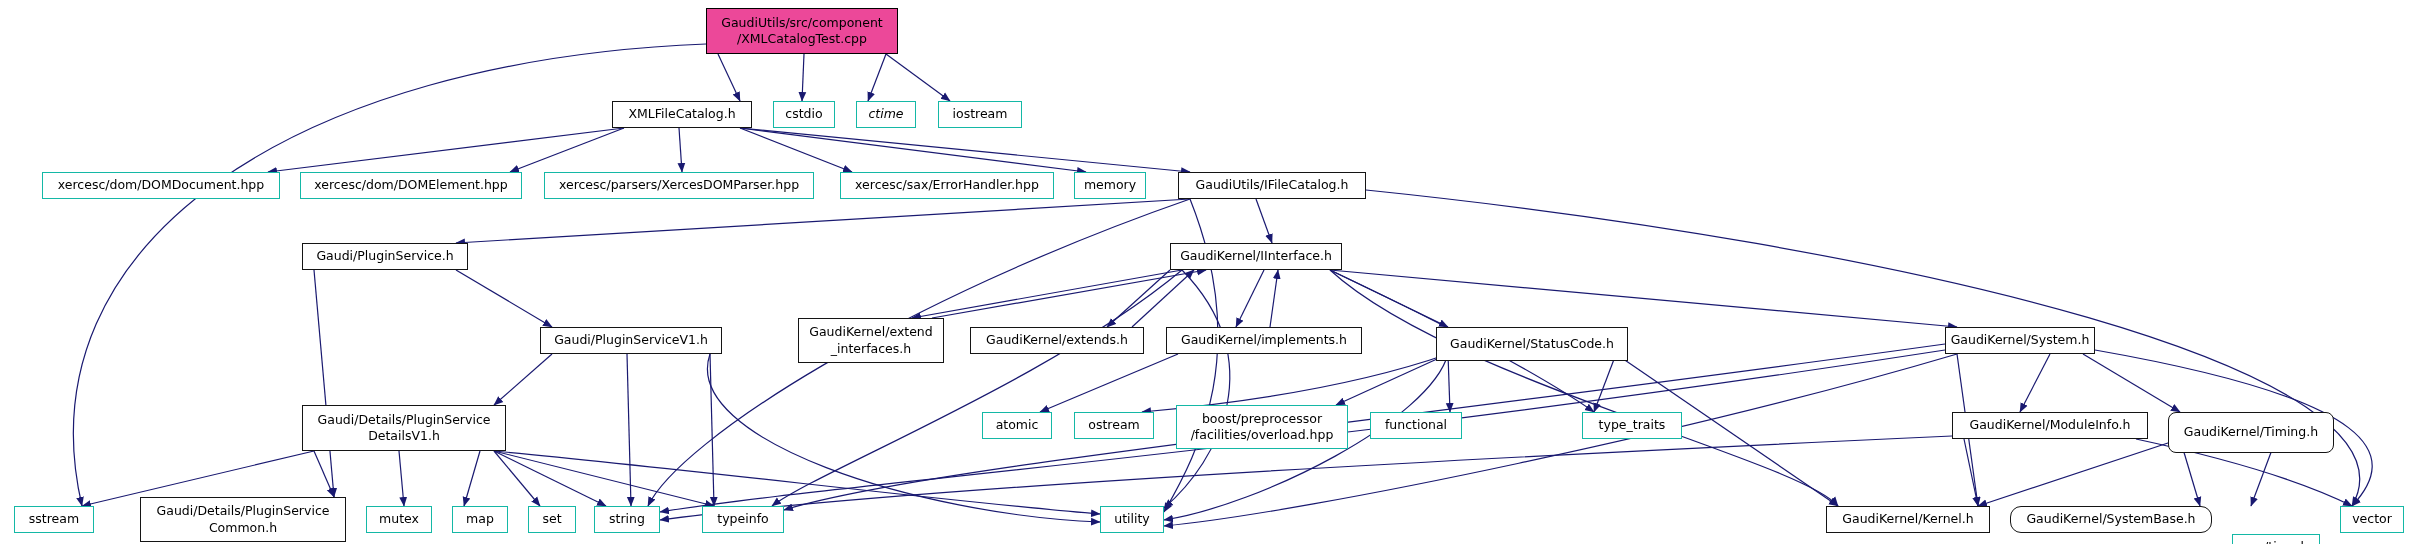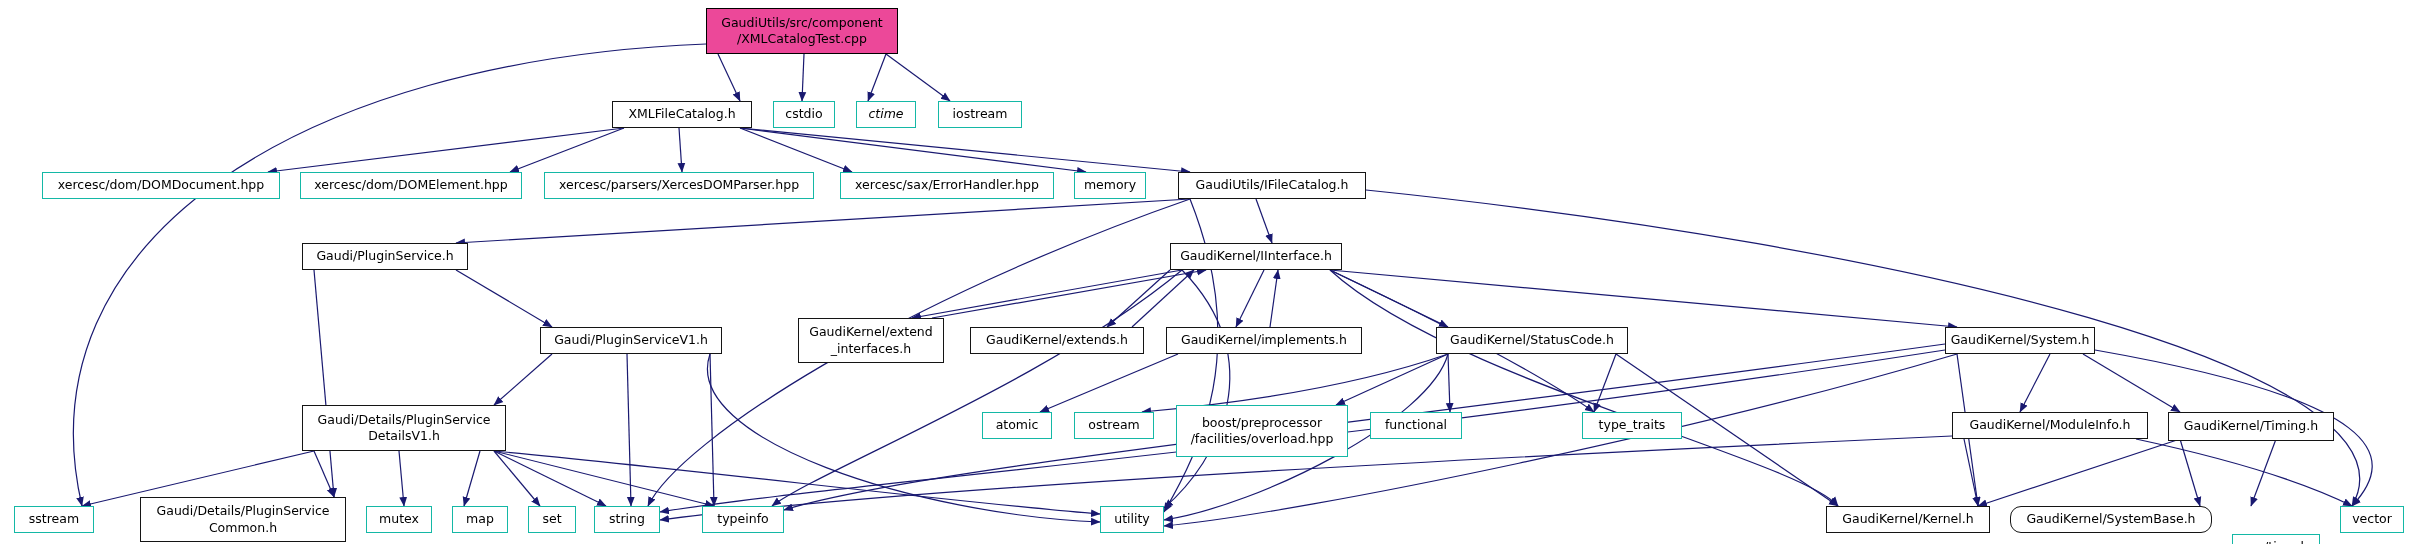--- a/index.html
+++ b/index.html
@@ -152,50 +152,50 @@
       <div class="node doc" style="left: 798px; top: 318px; width: 146px; height: 45px;">
         <span>GaudiKernel/extend</span>
         <span>_interfaces.h</span>
       </div>
       <div class="node doc" style="left: 970px; top: 327px; width: 174px; height: 27px;">
         <span>GaudiKernel/extends.h</span>
       </div>
       <div class="node doc" style="left: 1166px; top: 327px; width: 196px; height: 27px;">
         <span>GaudiKernel/implements.h</span>
       </div>
-      <div class="node doc" style="left: 1436px; top: 327px; width: 192px; height: 27px;">
+      <div class="node doc" style="left: 1436px; top: 327px; width: 192px; height: 34px;">
         <span>GaudiKernel/StatusCode.h</span>
       </div>
       <div class="node doc" style="left: 1945px; top: 327px; width: 150px; height: 27px;">
         <span>GaudiKernel/System.h</span>
       </div>
       <div class="node doc" style="left: 302px; top: 405px; width: 204px; height: 46px;">
         <span>Gaudi/Details/PluginService</span>
         <span>DetailsV1.h</span>
       </div>
       <div class="node ext" style="left: 982px; top: 412px; width: 70px; height: 27px;">
         <span>atomic</span>
       </div>
       <div class="node ext" style="left: 1074px; top: 412px; width: 80px; height: 27px;">
         <span>ostream</span>
       </div>
-      <div class="node ext" style="left: 1176px; top: 405px; width: 172px; height: 52px;">
+      <div class="node ext" style="left: 1176px; top: 405px; width: 172px; height: 44px;">
         <span>boost/preprocessor</span>
         <span>/facilities/overload.hpp</span>
       </div>
       <div class="node ext" style="left: 1370px; top: 412px; width: 92px; height: 27px;">
         <span>functional</span>
       </div>
       <div class="node ext" style="left: 1582px; top: 412px; width: 100px; height: 27px;">
         <span>type_traits</span>
       </div>
       <div class="node doc" style="left: 1952px; top: 412px; width: 196px; height: 27px;">
         <span>GaudiKernel/ModuleInfo.h</span>
       </div>
-      <div class="node doc" style="left: 2168px; top: 412px; width: 166px; height: 29px;">
+      <div class="node doc" style="left: 2168px; top: 412px; width: 166px; height: 41px; border-radius: 8px;">
         <span>GaudiKernel/Timing.h</span>
       </div>
       <div class="node ext" style="left: 14px; top: 506px; width: 80px; height: 27px;">
         <span>sstream</span>
       </div>
       <div class="node doc" style="left: 140px; top: 497px; width: 206px; height: 45px;">
         <span>Gaudi/Details/PluginService</span>
         <span>Common.h</span>
       </div>
       <div class="node ext" style="left: 366px; top: 506px; width: 66px; height: 27px;">

